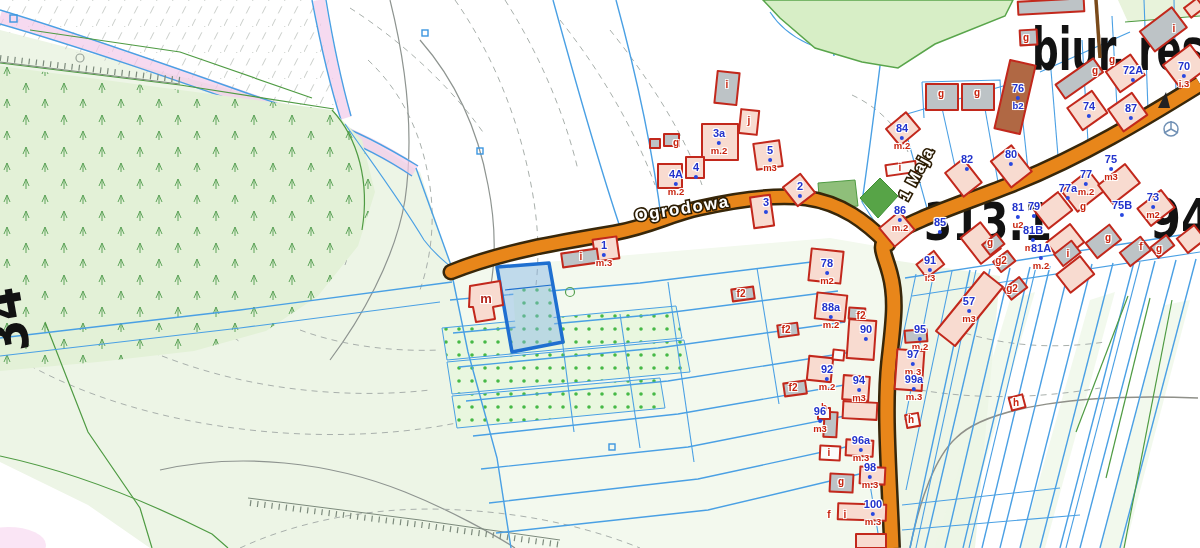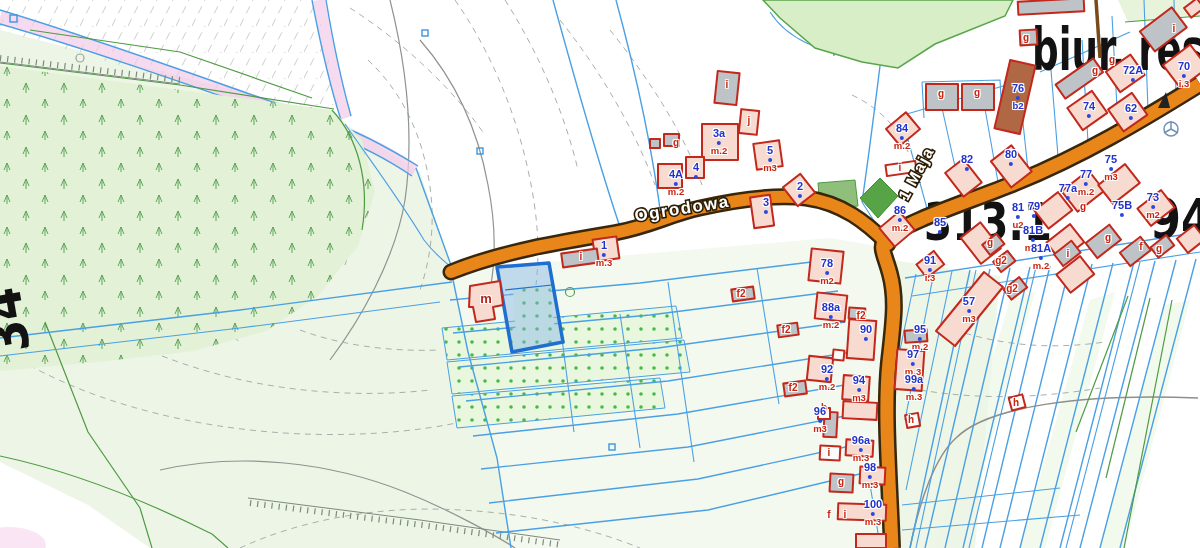--- a/index.html
+++ b/index.html
@@ -416,21 +416,21 @@
 <div class="addr" style="left:1153px;top:192px">
       <span class="n">73</span>
       <span class="dot"></span>
       <span class="u">m2</span>
     </div>
 <div class="addr" style="left:1089px;top:101px">
       <span class="n">74</span>
       <span class="dot"></span>
     </div>
 <div class="addr" style="left:1131px;top:103px">
-      <span class="n">62</span>
+      <span class="n">87</span>
       <span class="dot"></span>
     </div>
 <div class="addr" style="left:1133px;top:65px">
       <span class="n">72A</span>
       <span class="dot"></span>
     </div>
 <div class="addr" style="left:1184px;top:61px">
       <span class="n">70</span>
       <span class="dot"></span>
       <span class="u">i.3</span>

